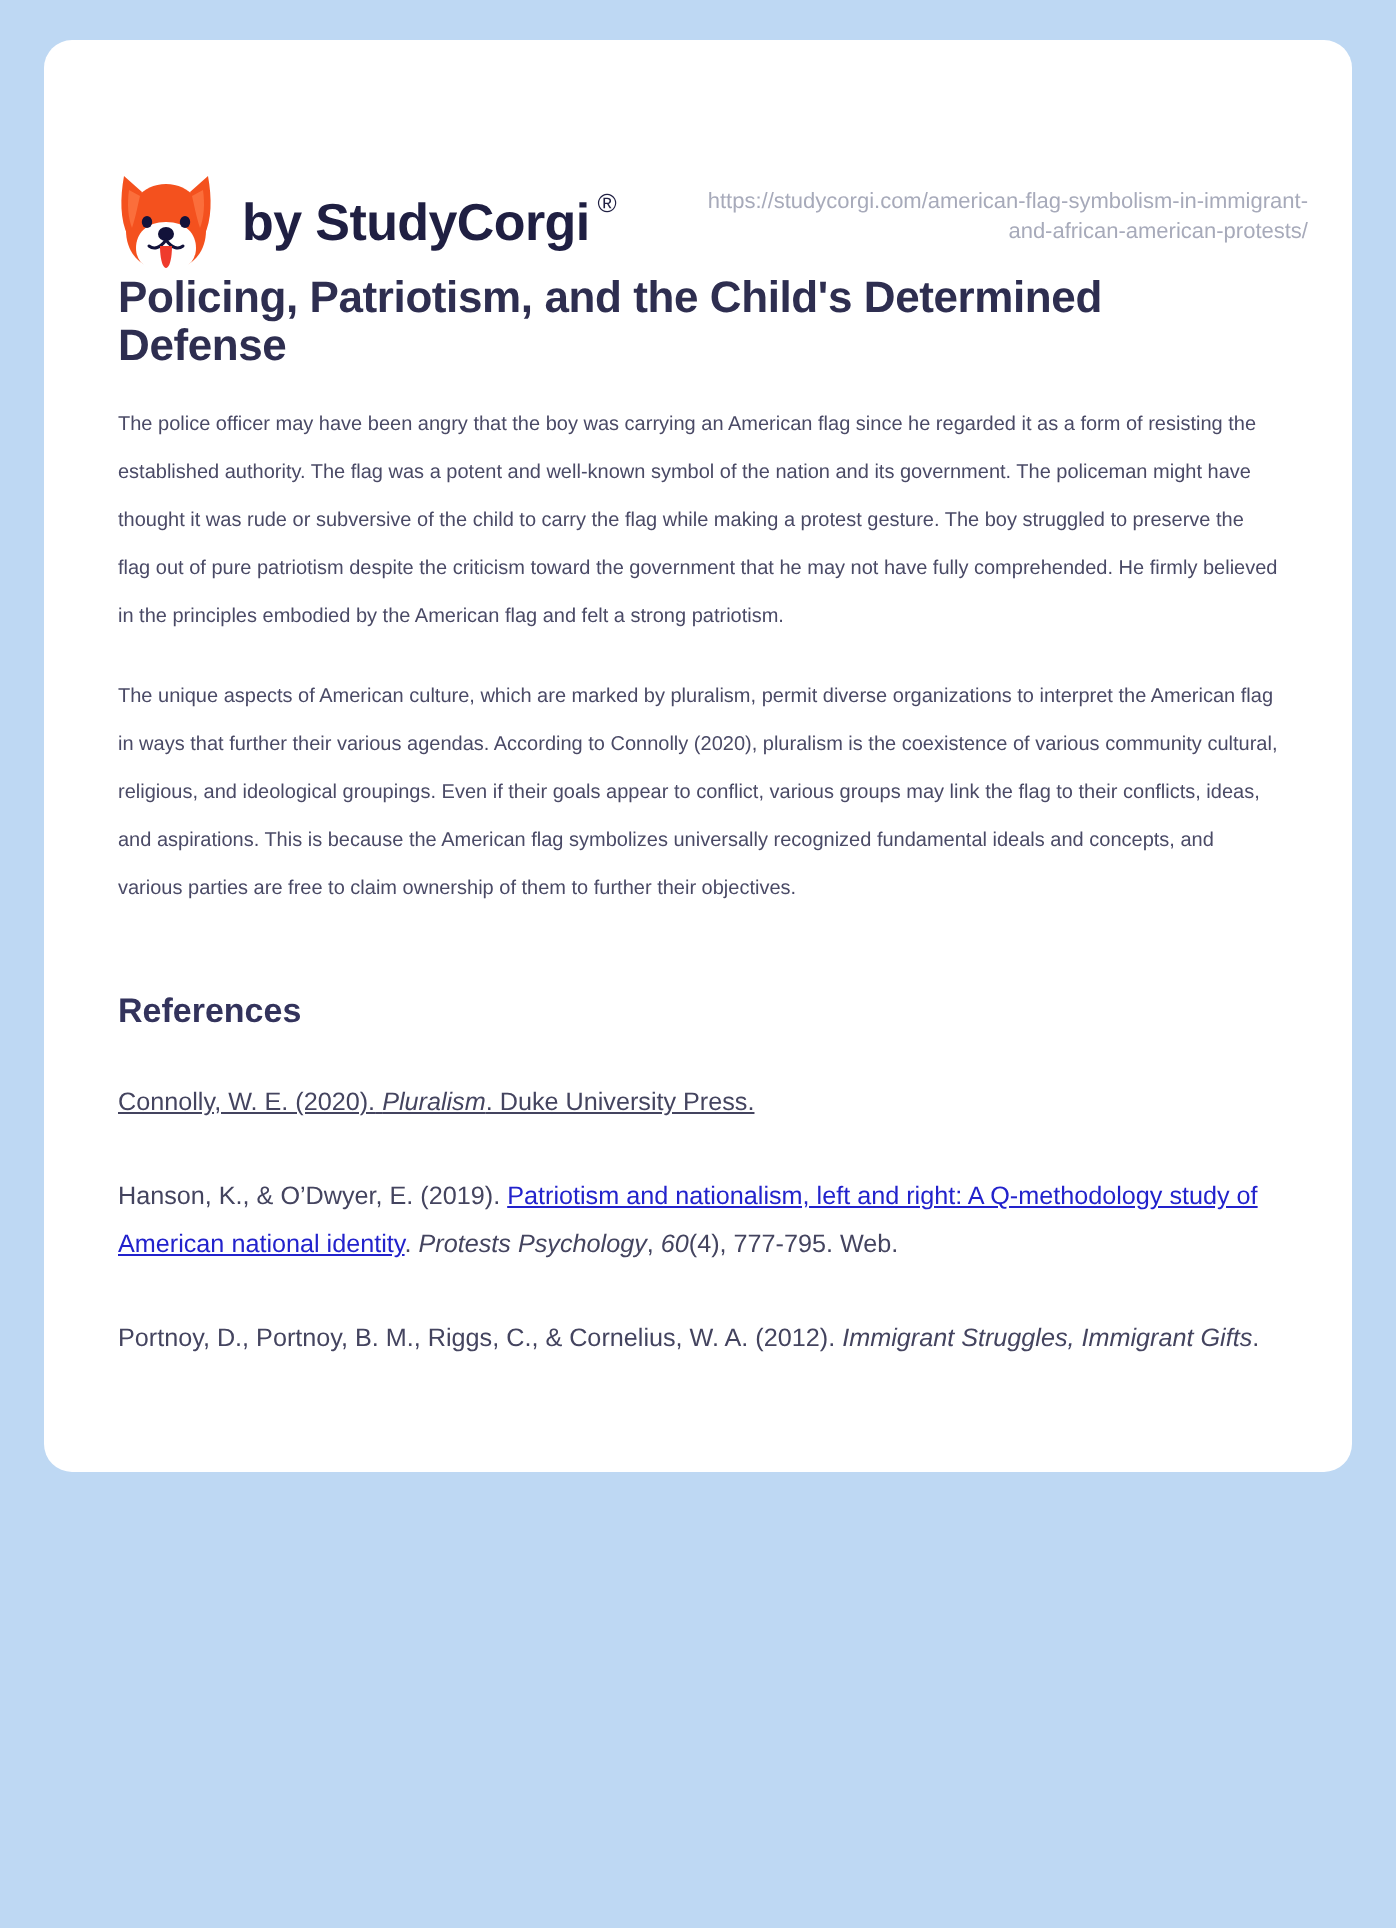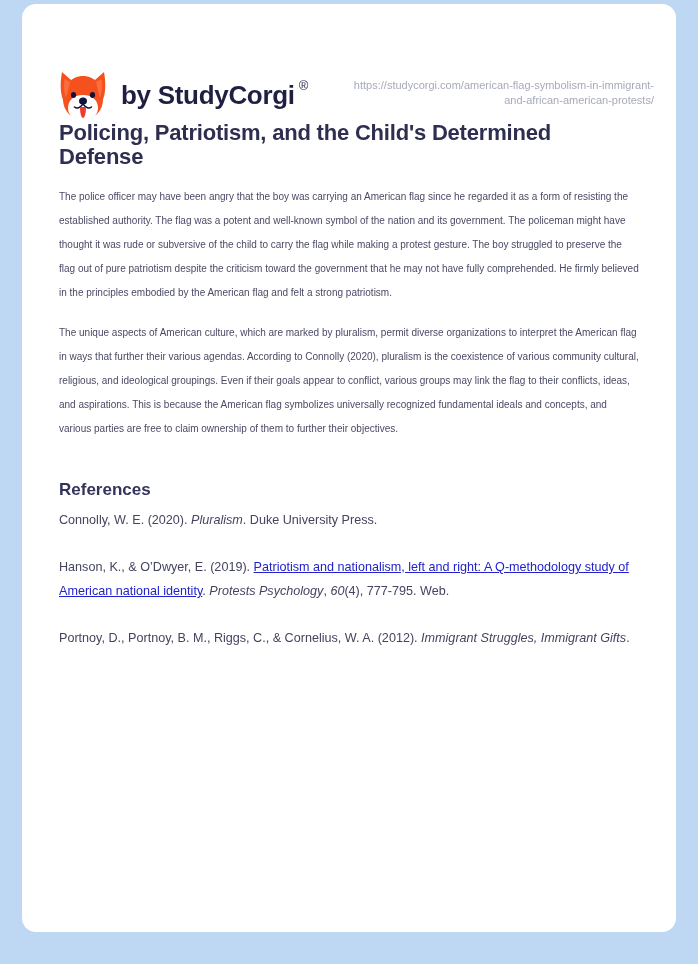--- a/index.html
+++ b/index.html
@@ -10,23 +10,23 @@
   body {
     width: 698px;
     height: 964px;
     background: #bed8f3;
     font-family: "Liberation Sans", sans-serif;
     overflow: hidden;
   }
   .page-card {
     position: absolute;
     left: 22px;
-    top: 4px;
+    top: 20px;
     width: 654px;
-    height: 928px;
+    height: 716px;
     background: #ffffff;
     border-radius: 14px;
     box-sizing: border-box;
     overflow: hidden;
   }
   
   .doc-header {
     display: flex;
     align-items: flex-start;
     justify-content: space-between;
@@ -113,21 +113,21 @@
     margin-top: 16px;
     text-align: left;
   }
   .ref-item {
     font-size: 12.6px;
     color: #44445f;
     line-height: 24px;
     margin: 0;
     margin-top: 23px;
   }
-  .ref-item.first { margin-top: 6px; }
+  .ref-item.first { margin-top: 21px; text-decoration: underline; }
   .ref-item i { font-style: italic; }
   .ref-link {
     color: #2222cc;
     text-decoration: underline;
     cursor: pointer;
   }
 </style>
 </head>
 <body>
 

